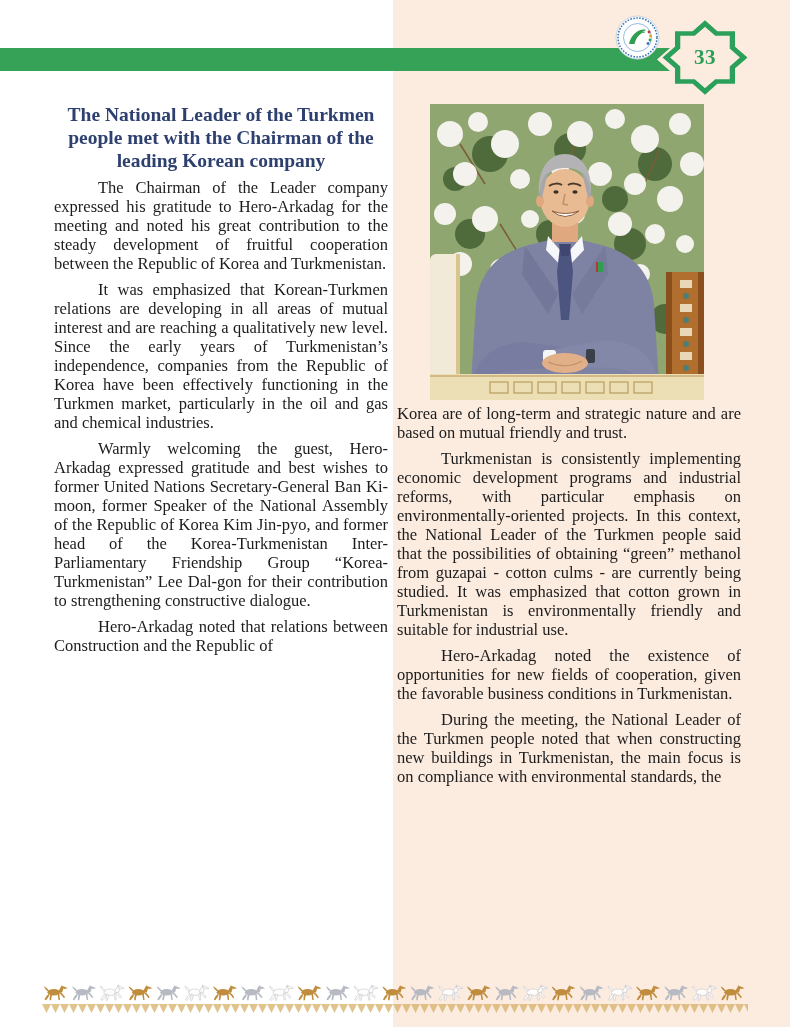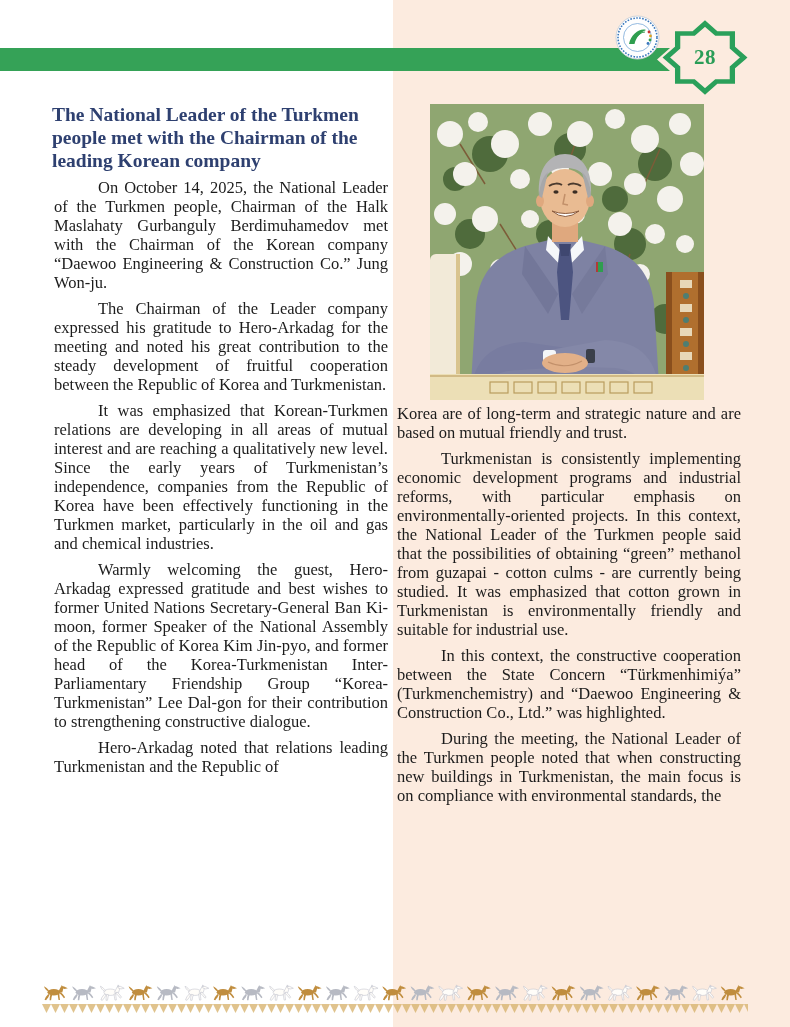--- a/index.html
+++ b/index.html
@@ -22,21 +22,21 @@
   .star-badge{ position:absolute; left:661px; top:19px; width:88px; height:77px; }
   .star-badge svg{ display:block; width:88px; height:77px; }
   .page-number{
     position:absolute; left:661px; top:19px; width:88px; height:77px;
     display:flex; align-items:center; justify-content:center;
     color:#2a9d57; font-size:21px; font-weight:bold; letter-spacing:.5px;
   }
   
   .title{
     position:absolute; left:52px; top:103px; width:338px;
-    color:#2e4070; font-size:19.5px; font-weight:bold; 
+    color:#2e4070; font-size:19.5px; font-weight:bold; text-align:center;
     line-height:23px;
   }
   .col{ position:absolute; font-size:16.5px; line-height:19px; color:#1c1c1c;
         text-align:justify; }
   .col p{ margin:0 0 7px 0; text-indent:44px; }
   .col p.continuation{ text-indent:0; }
   .col-left{ left:54px; top:178px; width:334px; }
   .col-right{ left:397px; top:404px; width:344px; }
   
   .photo{ position:absolute; left:430px; top:104px; width:274px; height:296px; }
@@ -66,30 +66,29 @@
       <circle cx="35" cy="25" r="1.4" fill="#2f9e4f"></circle>
       <circle cx="33" cy="28.5" r="1.4" fill="#3a78bd"></circle>
     </svg>
   </div>
 
   <div class="star-badge">
     <svg viewBox="-50 -50 100 100" preserveAspectRatio="none">
       <polygon points="44,0 31.1,12.9 31.1,31.1 12.9,31.1 0,44 -12.9,31.1 -31.1,31.1 -31.1,12.9 -44,0 -31.1,-12.9 -31.1,-31.1 -12.9,-31.1 0,-44 12.9,-31.1 31.1,-31.1 31.1,-12.9" fill="#fcebdf" stroke="#2aa05a" stroke-width="6"></polygon>
     </svg>
   </div>
-  <div class="page-number">28</div>
+  <div class="page-number">33</div>
 
   <div class="title">The National Leader of the Turkmen people met with the Chairman of the leading Korean company</div>
 
   <div class="col col-left">
-    <p>On October 14, 2025, the National Leader of the Turkmen people, Chairman of the Halk Maslahaty Gurbanguly Berdimuhamedov met with the Chairman of the Korean company “Daewoo Engineering &amp; Construction Co.” Jung Won-ju.</p>
     <p>The Chairman of the Leader company expressed his gratitude to Hero-Arkadag for the meeting and noted his great contribution to the steady development of fruitful cooperation between the Republic of Korea and Turkmenistan.</p>
     <p>It was emphasized that Korean-Turkmen relations are developing in all areas of mutual interest and are reaching a qualitatively new level. Since the early years of Turkmenistan’s independence, companies from the Republic of Korea have been effectively functioning in the Turkmen market, particularly in the oil and gas and chemical industries.</p>
     <p>Warmly welcoming the guest, Hero-Arkadag expressed gratitude and best wishes to former United Nations Secretary-General Ban Ki-moon, former Speaker of the National Assembly of the Republic of Korea Kim Jin-pyo, and former head of the Korea-Turkmenistan Inter-Parliamentary Friendship Group “Korea-Turkmenistan” Lee Dal-gon for their contribution to strengthening constructive dialogue.</p>
-    <p>Hero-Arkadag noted that relations leading Turkmenistan and the Republic of</p>
+    <p>Hero-Arkadag noted that relations between Construction and the Republic of</p>
   </div>
 
   <div class="photo">
     <svg viewBox="0 0 274 296">
 
       <rect x="0" y="0" width="274" height="296" fill="#8fa671"></rect>
       <g fill="#4f6b3c">
         <circle cx="60" cy="50" r="18"></circle>
           <circle cx="140" cy="45" r="16"></circle>
           <circle cx="225" cy="60" r="17"></circle>
@@ -206,21 +205,21 @@
         <rect x="156" y="278" width="18" height="11"></rect>
           <rect x="180" y="278" width="18" height="11"></rect>
         <rect x="204" y="278" width="18" height="11"></rect>
       </g>
     </svg>
   </div>
 
   <div class="col col-right">
     <p class="continuation">Korea are of long-term and strategic nature and are based on mutual friendly and trust.</p>
     <p>Turkmenistan is consistently implementing economic development programs and industrial reforms, with particular emphasis on environmentally-oriented projects. In this context, the National Leader of the Turkmen people said that the possibilities of obtaining “green” methanol from guzapai - cotton culms - are currently being studied. It was emphasized that cotton grown in Turkmenistan is environmentally friendly and suitable for industrial use.</p>
-    <p>In this context, the constructive cooperation between the State Concern “Türkmenhimiýa” (Turkmenchemistry) and “Daewoo Engineering &amp; Construction Co., Ltd.” was highlighted.</p>
+    <p>Hero-Arkadag noted the existence of opportunities for new fields of cooperation, given the favorable business conditions in Turkmenistan.</p>
     <p>During the meeting, the National Leader of the Turkmen people noted that when constructing new buildings in Turkmenistan, the main focus is on compliance with environmental standards, the</p>
   </div>
 
   <svg id="horse-frieze" class="horse-frieze" viewBox="0 0 706 20">
     <defs>
       <symbol id="horse-symbol" viewBox="0 0 32 22">
         <ellipse cx="14" cy="9.5" rx="7.5" ry="3.8"></ellipse>
         <path d="M19 9.5 L22.5 2.8 L25.8 3.4 L24 9.8 Z"></path>
         <path d="M22.8 2.2 L26.2 2.6 L30.6 4.8 L26.8 5.6 L23.6 4.6 Z"></path>
         <path d="M23.4 0.8 L24.4 2.6 L22.8 2.8 Z"></path>

